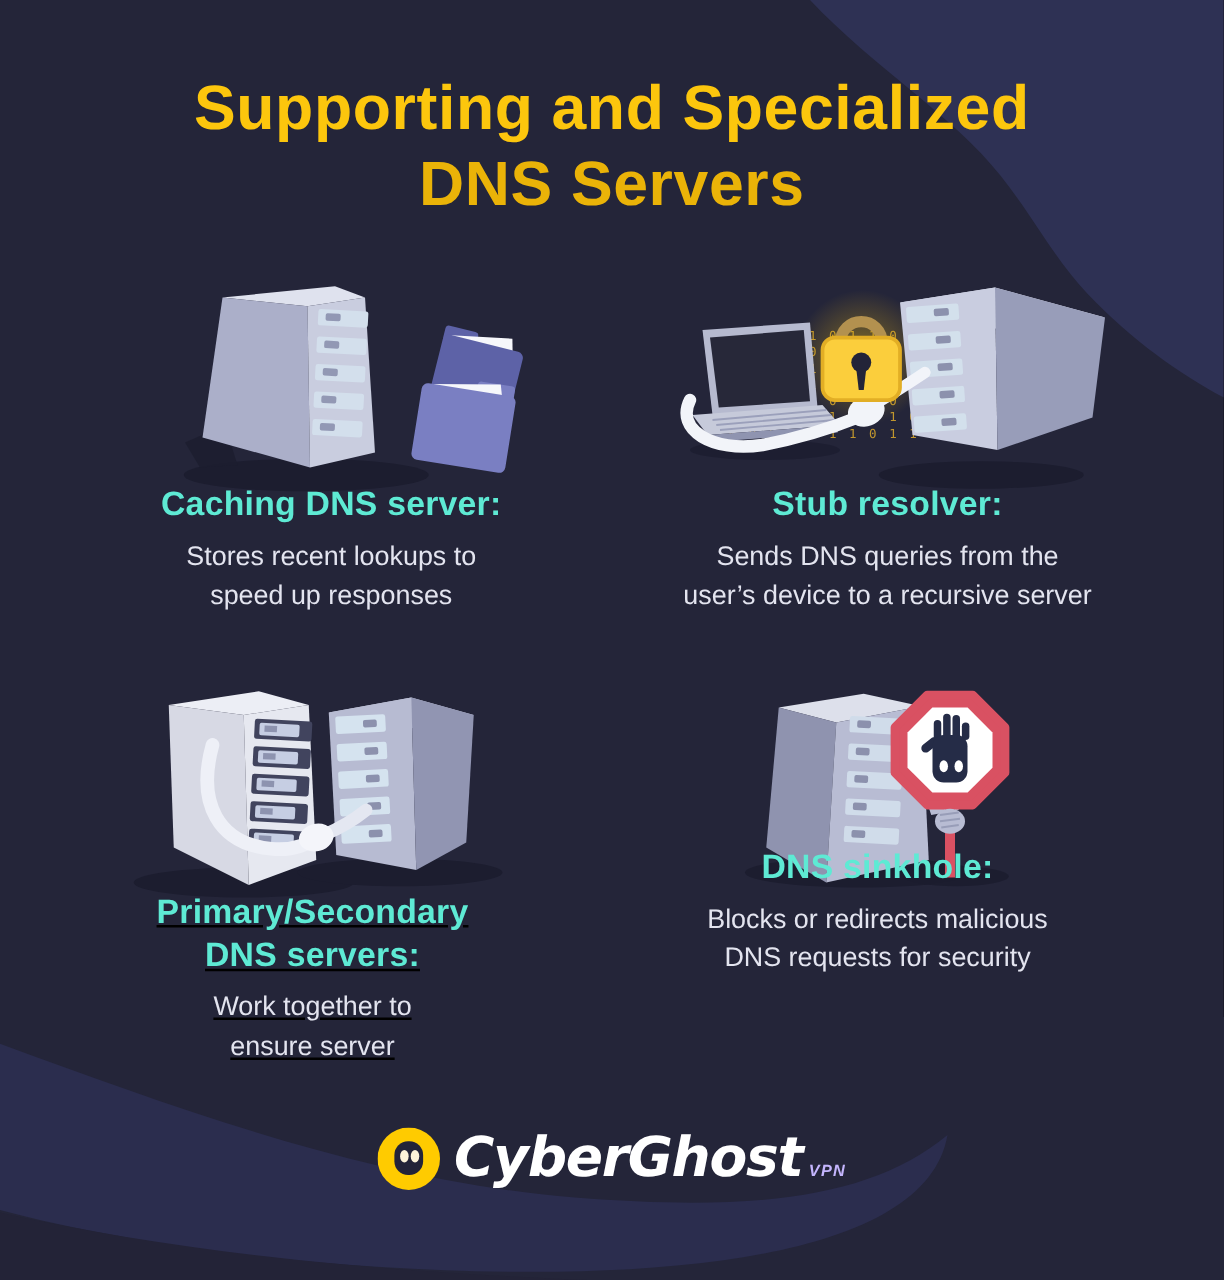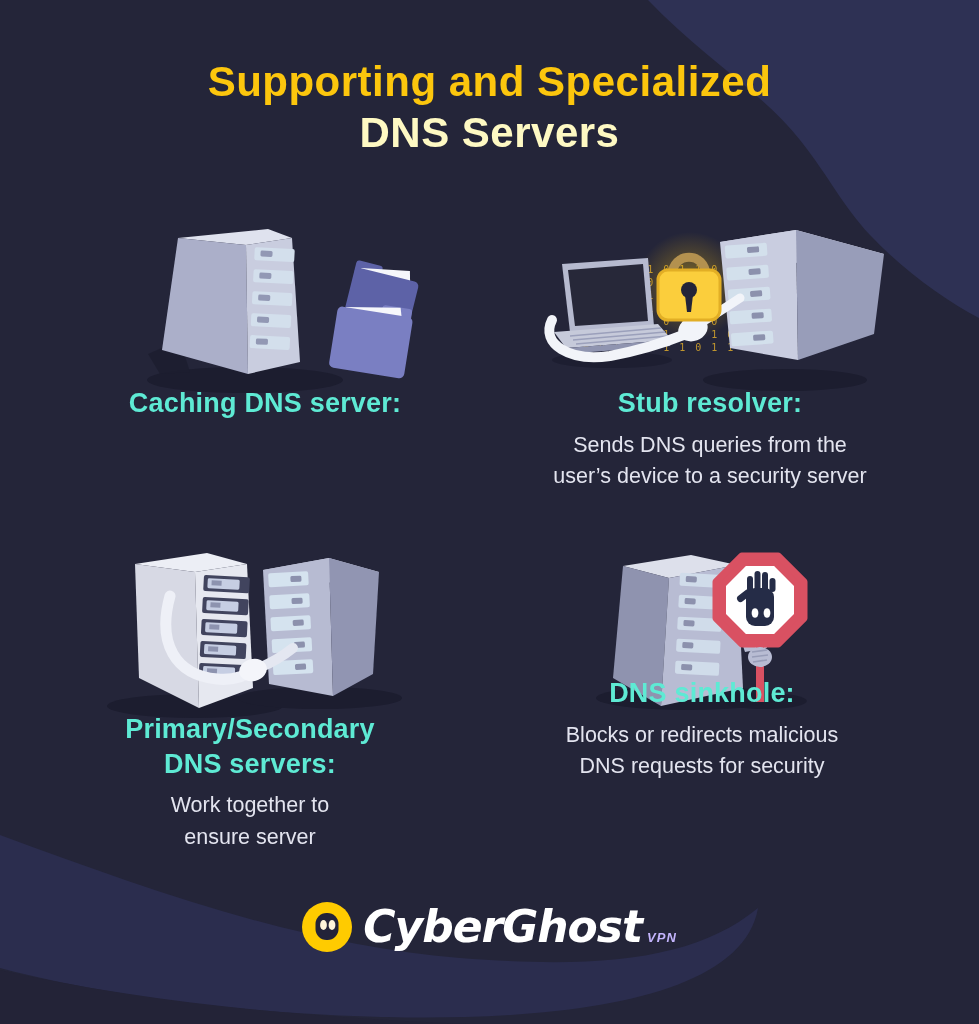--- a/index.html
+++ b/index.html
@@ -4,24 +4,24 @@
 <style>
   html,body{margin:0;padding:0;background:#0e0e1a;}
   .stage{
     position:relative;width:979px;height:1024px;margin:0 auto;
     background:#242539;overflow:hidden;
     font-family:"Liberation Sans",sans-serif;
   }
   .bg-svg{position:absolute;left:0;top:0;z-index:0;}
   .title{
     position:absolute;left:0;top:56px;width:100%;text-align:center;z-index:3;
-    font-weight:bold;font-size:42px;line-height:1.22;letter-spacing:.5px;
+    font-weight:bold;font-size:50px;line-height:1.22;letter-spacing:.5px;
   }
   .title .l1{color:#fcc60d;display:block;}
-  .title .l2{color:#fef9c3;display:block;}
+  .title .l2{color:#eab308;display:block;}
   .illus{position:absolute;z-index:2;}
   .caption{position:absolute;z-index:3;text-align:center;}
   .caption h2{
     margin:0 0 9px 0;color:#5eead4;font-size:27px;line-height:1.28;
     font-weight:bold;white-space:pre-line;letter-spacing:.2px;
   }
   .caption p{
     margin:0;color:#e3e4ef;font-size:21.5px;line-height:1.47;
     white-space:pre-line;font-weight:400;
   }
@@ -94,20 +94,22 @@
       <rect x="142" y="70" width="40" height="13" rx="2" fill="#d3dfec"></rect>
       <rect x="148" y="73" width="12" height="6" rx="1.5" fill="#9298b4"></rect>
       <rect x="142" y="92" width="40" height="13" rx="2" fill="#d3dfec"></rect>
       <rect x="148" y="95" width="12" height="6" rx="1.5" fill="#9298b4"></rect>
       <rect x="142" y="114" width="40" height="13" rx="2" fill="#d3dfec"></rect>
       <rect x="148" y="117" width="12" height="6" rx="1.5" fill="#9298b4"></rect>
     </g>
   </svg>
   <div class="caption" style="left:70px;top:386px;width:390px;">
     <h2>Caching DNS server:</h2>
+    <p>Stores recent lookups to
+speed up responses</p>
   </div>
 
   <svg class="illus" style="left:540px;top:222px;" width="360" height="200" viewBox="0 0 360 200">
     <defs>
       <radialGradient id="glow" cx="50%" cy="50%" r="50%">
         <stop offset="0%" stop-color="#fcc60d" stop-opacity=".45"></stop>
         <stop offset="100%" stop-color="#fcc60d" stop-opacity="0"></stop>
       </radialGradient>
     </defs>
     <ellipse cx="245" cy="158" rx="82" ry="11" fill="#1c1d2f"></ellipse>
@@ -141,21 +143,21 @@
     <path d="M162,100 C176,92 188,84 200,76" stroke="#f2f4f9" stroke-width="9" fill="none" stroke-linecap="round"></path>
 
     <path d="M132,54 C132,29 166,29 166,54" stroke="#b3914f" stroke-width="9" fill="none" stroke-linecap="round"></path>
     <rect x="118" y="48" width="62" height="50" rx="10" fill="#fbce3c" stroke="#e2ae25" stroke-width="3"></rect>
     <circle cx="149" cy="68" r="8" fill="#232438"></circle>
     <polygon points="145,73 153,73 151,90 147,90" fill="#232438"></polygon>
   </svg>
   <div class="caption" style="left:515px;top:386px;width:390px;">
     <h2>Stub resolver:</h2>
     <p>Sends DNS queries from the
-user’s device to a security server</p>
+user’s device to a recursive server</p>
   </div>
 
   <svg class="illus" style="left:95px;top:538px;" width="330" height="205" viewBox="0 0 330 205">
     <ellipse cx="100" cy="168" rx="88" ry="12" fill="#1c1d2f"></ellipse>
     <ellipse cx="225" cy="160" rx="82" ry="11" fill="#1c1d2f"></ellipse>
 
     <polygon points="40,26 112,15 152,26 100,34" fill="#eceef5"></polygon>
     <polygon points="40,26 100,34 104,170 44,140" fill="#d7d9e4"></polygon>
     <polygon points="100,34 152,26 158,150 104,170" fill="#e6e8f0"></polygon>
     <g transform="rotate(3 128,95)">
@@ -189,21 +191,21 @@
       <rect x="176" y="100" width="40" height="14" rx="2" fill="#d5e3ef"></rect>
       <rect x="198" y="104" width="11" height="6" rx="1.5" fill="#8c91ad"></rect>
       <rect x="176" y="122" width="40" height="14" rx="2" fill="#d5e3ef"></rect>
       <rect x="198" y="126" width="11" height="6" rx="1.5" fill="#8c91ad"></rect>
     </g>
 
     <path d="M75,58 C62,105 80,137 122,141 C140,143 152,137 164,129" stroke="#eef0f7" stroke-width="11" fill="none" stroke-linecap="round"></path>
     <path d="M198,110 C188,118 176,125 164,130" stroke="#e4e7f1" stroke-width="10" fill="none" stroke-linecap="round"></path>
     <ellipse cx="158" cy="132" rx="14" ry="11" fill="#f4f5fa" transform="rotate(-15 158 132)"></ellipse>
   </svg>
-  <div class="caption" style="left:55px;top:712px;width:390px;">
+  <div class="caption" style="left:55px;top:712px;width:390px;text-decoration:underline;">
     <h2>Primary/Secondary
 DNS servers:</h2>
     <p>Work together to
 ensure server</p>
   </div>
 
   <svg class="illus" style="left:553px;top:538px;" width="335" height="215" viewBox="0 0 335 215">
     <ellipse cx="135" cy="160" rx="92" ry="12" fill="#1c1d2f"></ellipse>
     <ellipse cx="212" cy="163" rx="42" ry="8" fill="#1c1d2f" opacity=".9"></ellipse>
 

